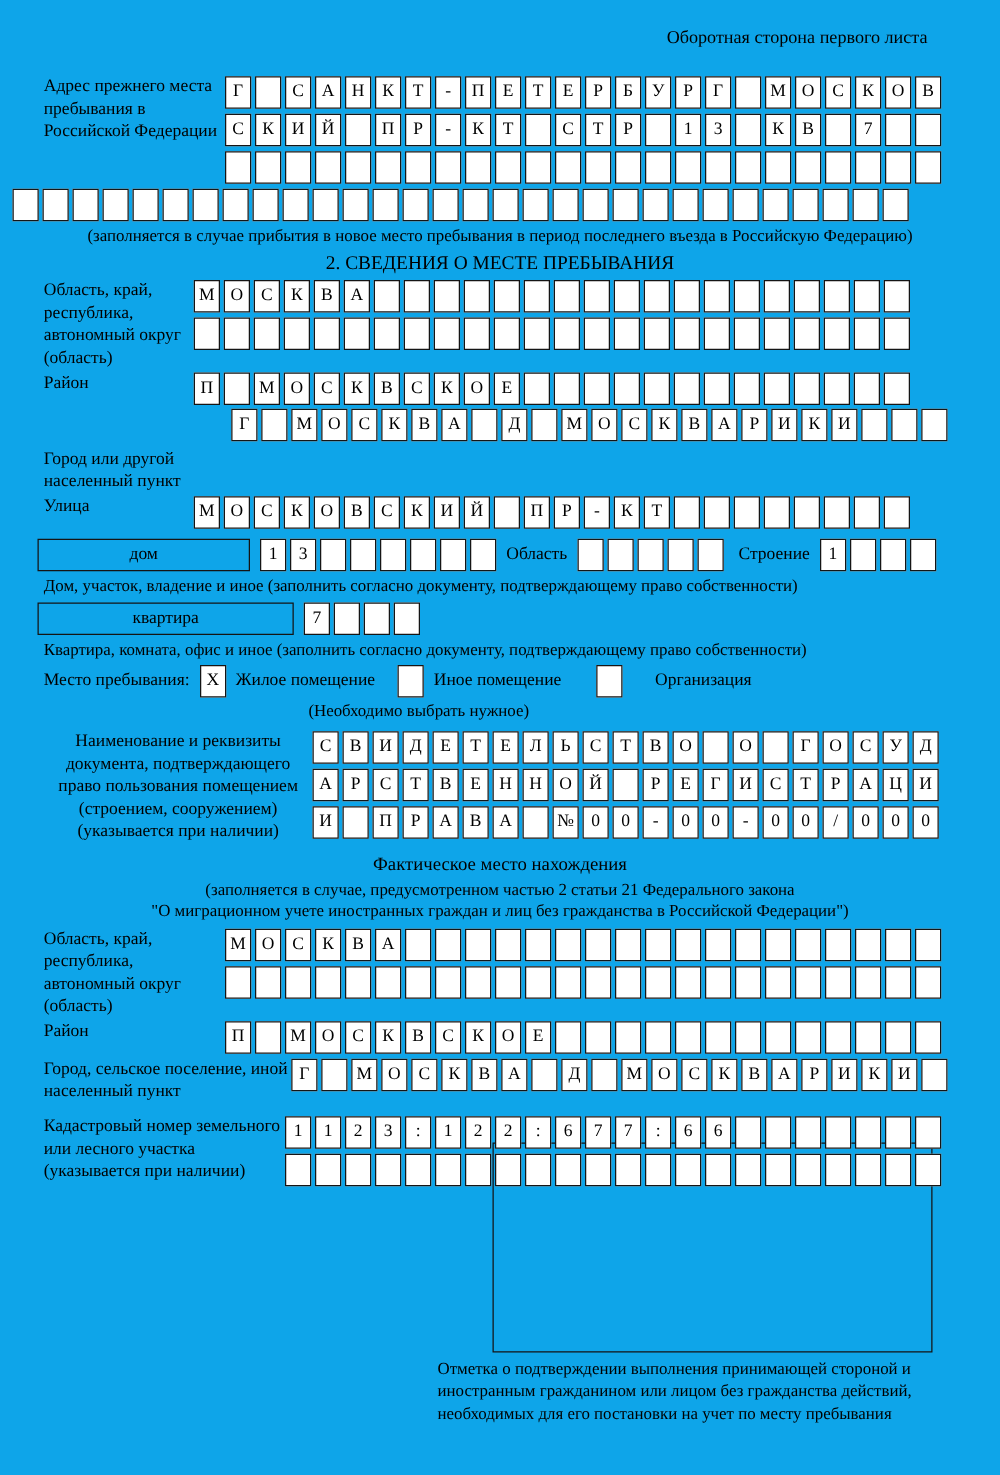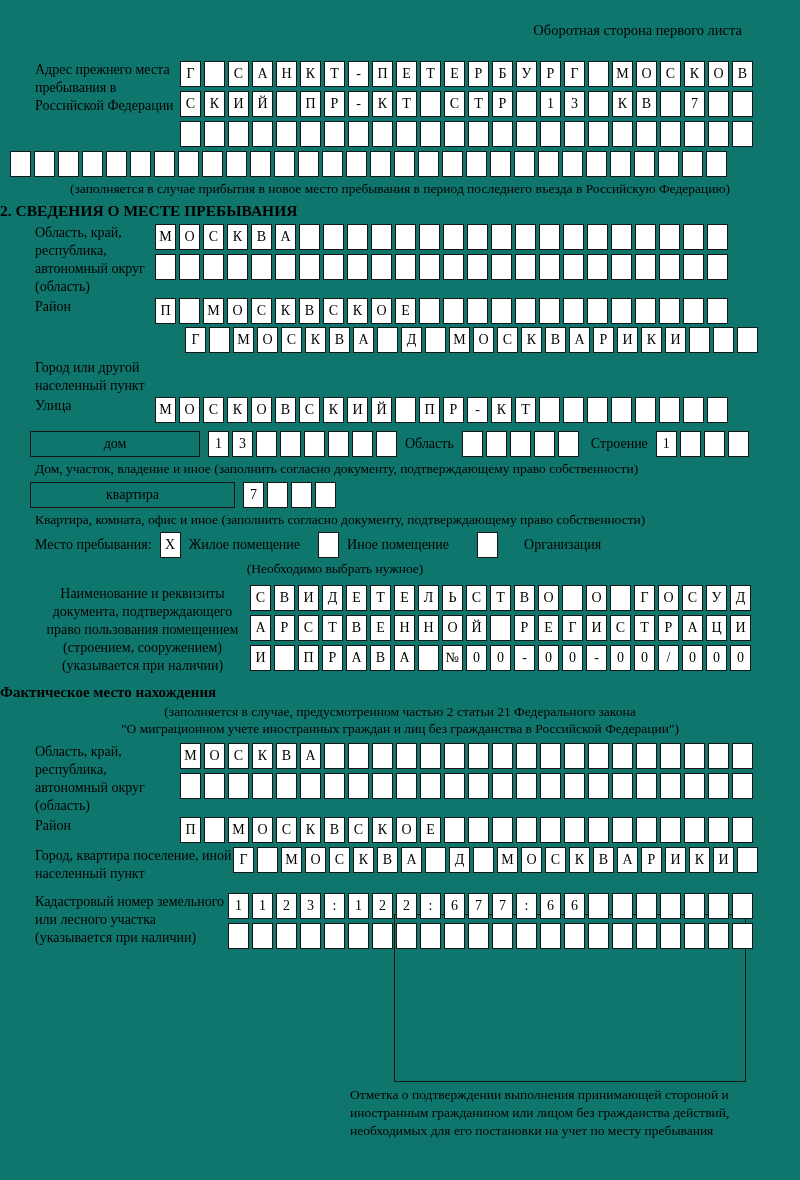--- a/index.html
+++ b/index.html
@@ -1,30 +1,30 @@
 <!DOCTYPE html>
 <html><head>
 <meta charset="utf-8">
 <style>
   html,body{margin:0;padding:0;background:#fff;}
   body{width:800px;font-family:"Liberation Serif", serif;color:#000;}
-  .page{position:relative;width:800px;height:1180px;overflow:hidden;background:#0f766e;}
+  .page{position:relative;width:800px;height:1180px;overflow:hidden;background:#0ea5e9;}
   .top-note{padding-top:22px;padding-right:58px;text-align:right;font-size:14.5px;}
   .row{display:flex;align-items:flex-start;}
   .label{font-size:14px;line-height:18px;flex-shrink:0;}
   .lw145{width:145px;} .lw120{width:120px;} .lw150{width:150px;margin-top:32px;} .lw215{width:215px;text-align:center;}
   .lw198{width:198px;} .lw193{width:193px;}
   .boxcol{display:flex;flex-direction:column;gap:4px;}
   .boxrow{display:flex;gap:3px;flex-wrap:nowrap;}
   .cell{box-sizing:border-box;flex:0 0 21px;width:21px;height:26px;border:1.5px solid #151515;
         display:flex;align-items:center;justify-content:center;font-size:14px;background:#fff;}
   .widebox{box-sizing:border-box;height:26px;border:1.5px solid #151515;display:flex;
         align-items:center;justify-content:center;font-size:14px;}
   .caption{font-size:13.5px;line-height:17px;text-align:center;}
-  .h-bold{font-weight:bold;font-size:15.5px;line-height:18px;}
+  .h-bold{font-weight:normal;text-align:center;font-size:15.5px;line-height:18px;}
   .inline-label{font-size:14px;line-height:26px;white-space:nowrap;}
   .ml35{margin-left:35px;} .ml30{margin-left:30px;} .ml10{margin-left:10px;}
   .mt2{margin-top:2px;} .mt3{margin-top:3px;} .mt4{margin-top:4px;} .mt5{margin-top:5px;}
   .mt6{margin-top:6px;} .mt8{margin-top:8px;} .mt10{margin-top:10px;} .mt22{margin-top:22px;}
   .gap8{margin-left:8px;} .gap12{margin-left:12px;}
   .placerow{font-size:14px;align-items:center;}
   .placerow .txt{line-height:26px;white-space:nowrap;}
   .stamp-box{box-sizing:border-box;margin-left:394px;margin-top:-35px;width:352px;height:168px;
         border:1.6px solid #151515;}
   .stamp-caption{margin-left:350px;width:440px;font-size:13.5px;line-height:18px;text-align:left;}
@@ -521,21 +521,21 @@
         <span class="cell"></span>
         <span class="cell"></span>
         <span class="cell"></span>
         <span class="cell"></span>
         <span class="cell"></span>
         <span class="cell"></span>
       </div>
   </div>
 
   <div class="row ml35 mt4">
-    <div class="label lw198">Город, квартира поселение, иной населенный пункт</div>
+    <div class="label lw198">Город, сельское поселение, иной населенный пункт</div>
     <div class="boxrow">
         <span class="cell">Г</span>
         <span class="cell"></span>
         <span class="cell">М</span>
         <span class="cell">О</span>
         <span class="cell">С</span>
         <span class="cell">К</span>
         <span class="cell">В</span>
         <span class="cell">А</span>
         <span class="cell"></span>

